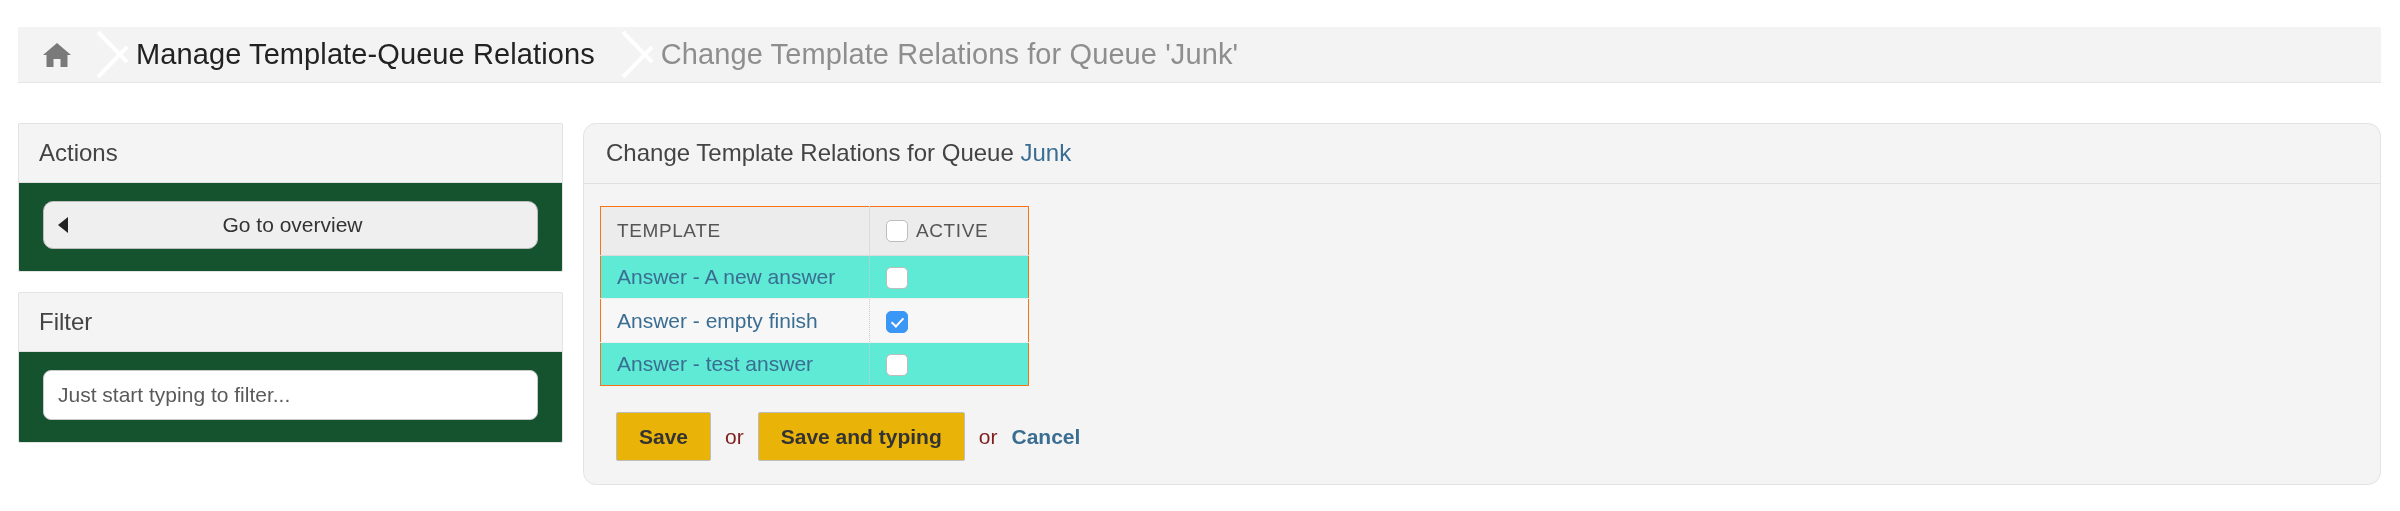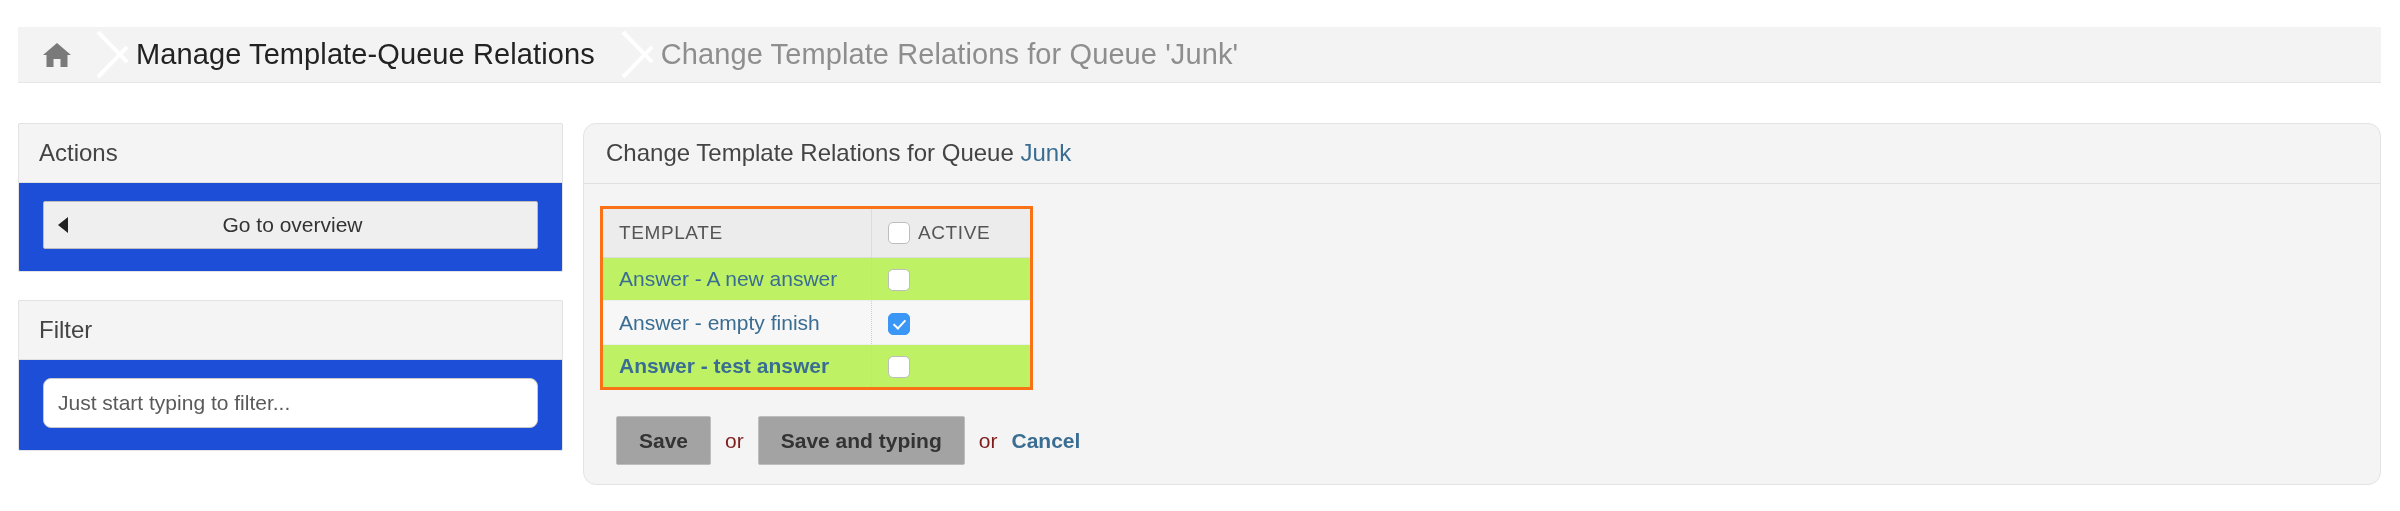--- a/index.html
+++ b/index.html
@@ -78,44 +78,44 @@
   }
 
   
   .sidebar {
     position: absolute;
     left: 18px;
     top: 123px;
     width: 545px;
   }
   .widget {
-    background: #1d4ed8;
+    background: #14532d;
     border: 1px solid #e3e3e3;
     border-radius: 2px;
-    margin-bottom: 28px;
+    margin-bottom: 20px;
   }
   .widget-header {
     padding: 15px 20px 15px 20px;
     font-size: 24px;
     color: #444444;
     border-bottom: 1px solid #e0e0e0;
     background: #f4f4f4;
   }
   .widget-body {
     padding: 18px 24px 22px 24px;
   }
   .btn-overview {
     display: flex;
     align-items: center;
     width: 100%;
     box-sizing: border-box;
     height: 48px;
     background: #efefef;
     border: 1px solid #bdbdbd;
-    border-radius: 2px;
+    border-radius: 10px;
     padding: 0 14px;
     font-size: 21px;
     color: #333333;
     cursor: pointer;
     position: relative;
     font-family: "Liberation Sans", sans-serif;
   }
   .btn-overview .caret {
     width: 0; height: 0;
     border-top: 8px solid transparent;
@@ -166,21 +166,21 @@
   }
   .panel-body {
     padding: 22px 22px 0 16px;
   }
 
   
   table.rel-table {
     border-collapse: collapse;
     border-spacing: 0;
     background: #ffffff;
-    border: 3px solid #f97316;
+    border: 1px solid #f97316;
     table-layout: fixed;
   }
   table.rel-table th {
     background: #ececec;
     font-weight: normal;
     font-size: 19px;
     color: #555555;
     text-align: left;
     padding: 13px 14px 13px 16px;
     border-bottom: 1px solid #dcdcdc;
@@ -190,22 +190,22 @@
   table.rel-table th.col-active   { width: 128px; border-left: 1px solid #dcdcdc; }
   table.rel-table th.col-active .th-inner {
     display: flex; align-items: center; gap: 8px;
   }
   table.rel-table td {
     padding: 9px 14px 9px 16px;
     font-size: 21px;
     border-bottom: 1px solid #eeeeee;
     vertical-align: middle;
   }
-  table.rel-table tr:last-child td { border-bottom: none; font-weight: bold; }
-  table.rel-table tr.odd  td { background: #bef264; }
+  table.rel-table tr:last-child td { border-bottom: none; }
+  table.rel-table tr.odd  td { background: #5eead4; }
   table.rel-table tr.even td { background: #f7f7f7; }
   td.cell-active {
     border-left: 1px dotted #cccccc;
     text-align: left;
   }
   .tpl-link {
     color: #3a6d92;
     text-decoration: none;
     white-space: nowrap;
   }
@@ -242,21 +242,21 @@
   
   .form-actions {
     display: flex;
     align-items: center;
     padding: 26px 0 0 16px;
     gap: 14px;
     font-size: 21px;
     color: #222222;
   }
   .btn {
-    background: #a3a3a3;
+    background: #eab308;
     border: 1px solid #bdbdbd;
     border-radius: 2px;
     padding: 12px 22px;
     font-size: 21px;
     font-weight: bold;
     color: #333333;
     cursor: pointer;
     font-family: "Liberation Sans", sans-serif;
     line-height: 1.1;
   }

